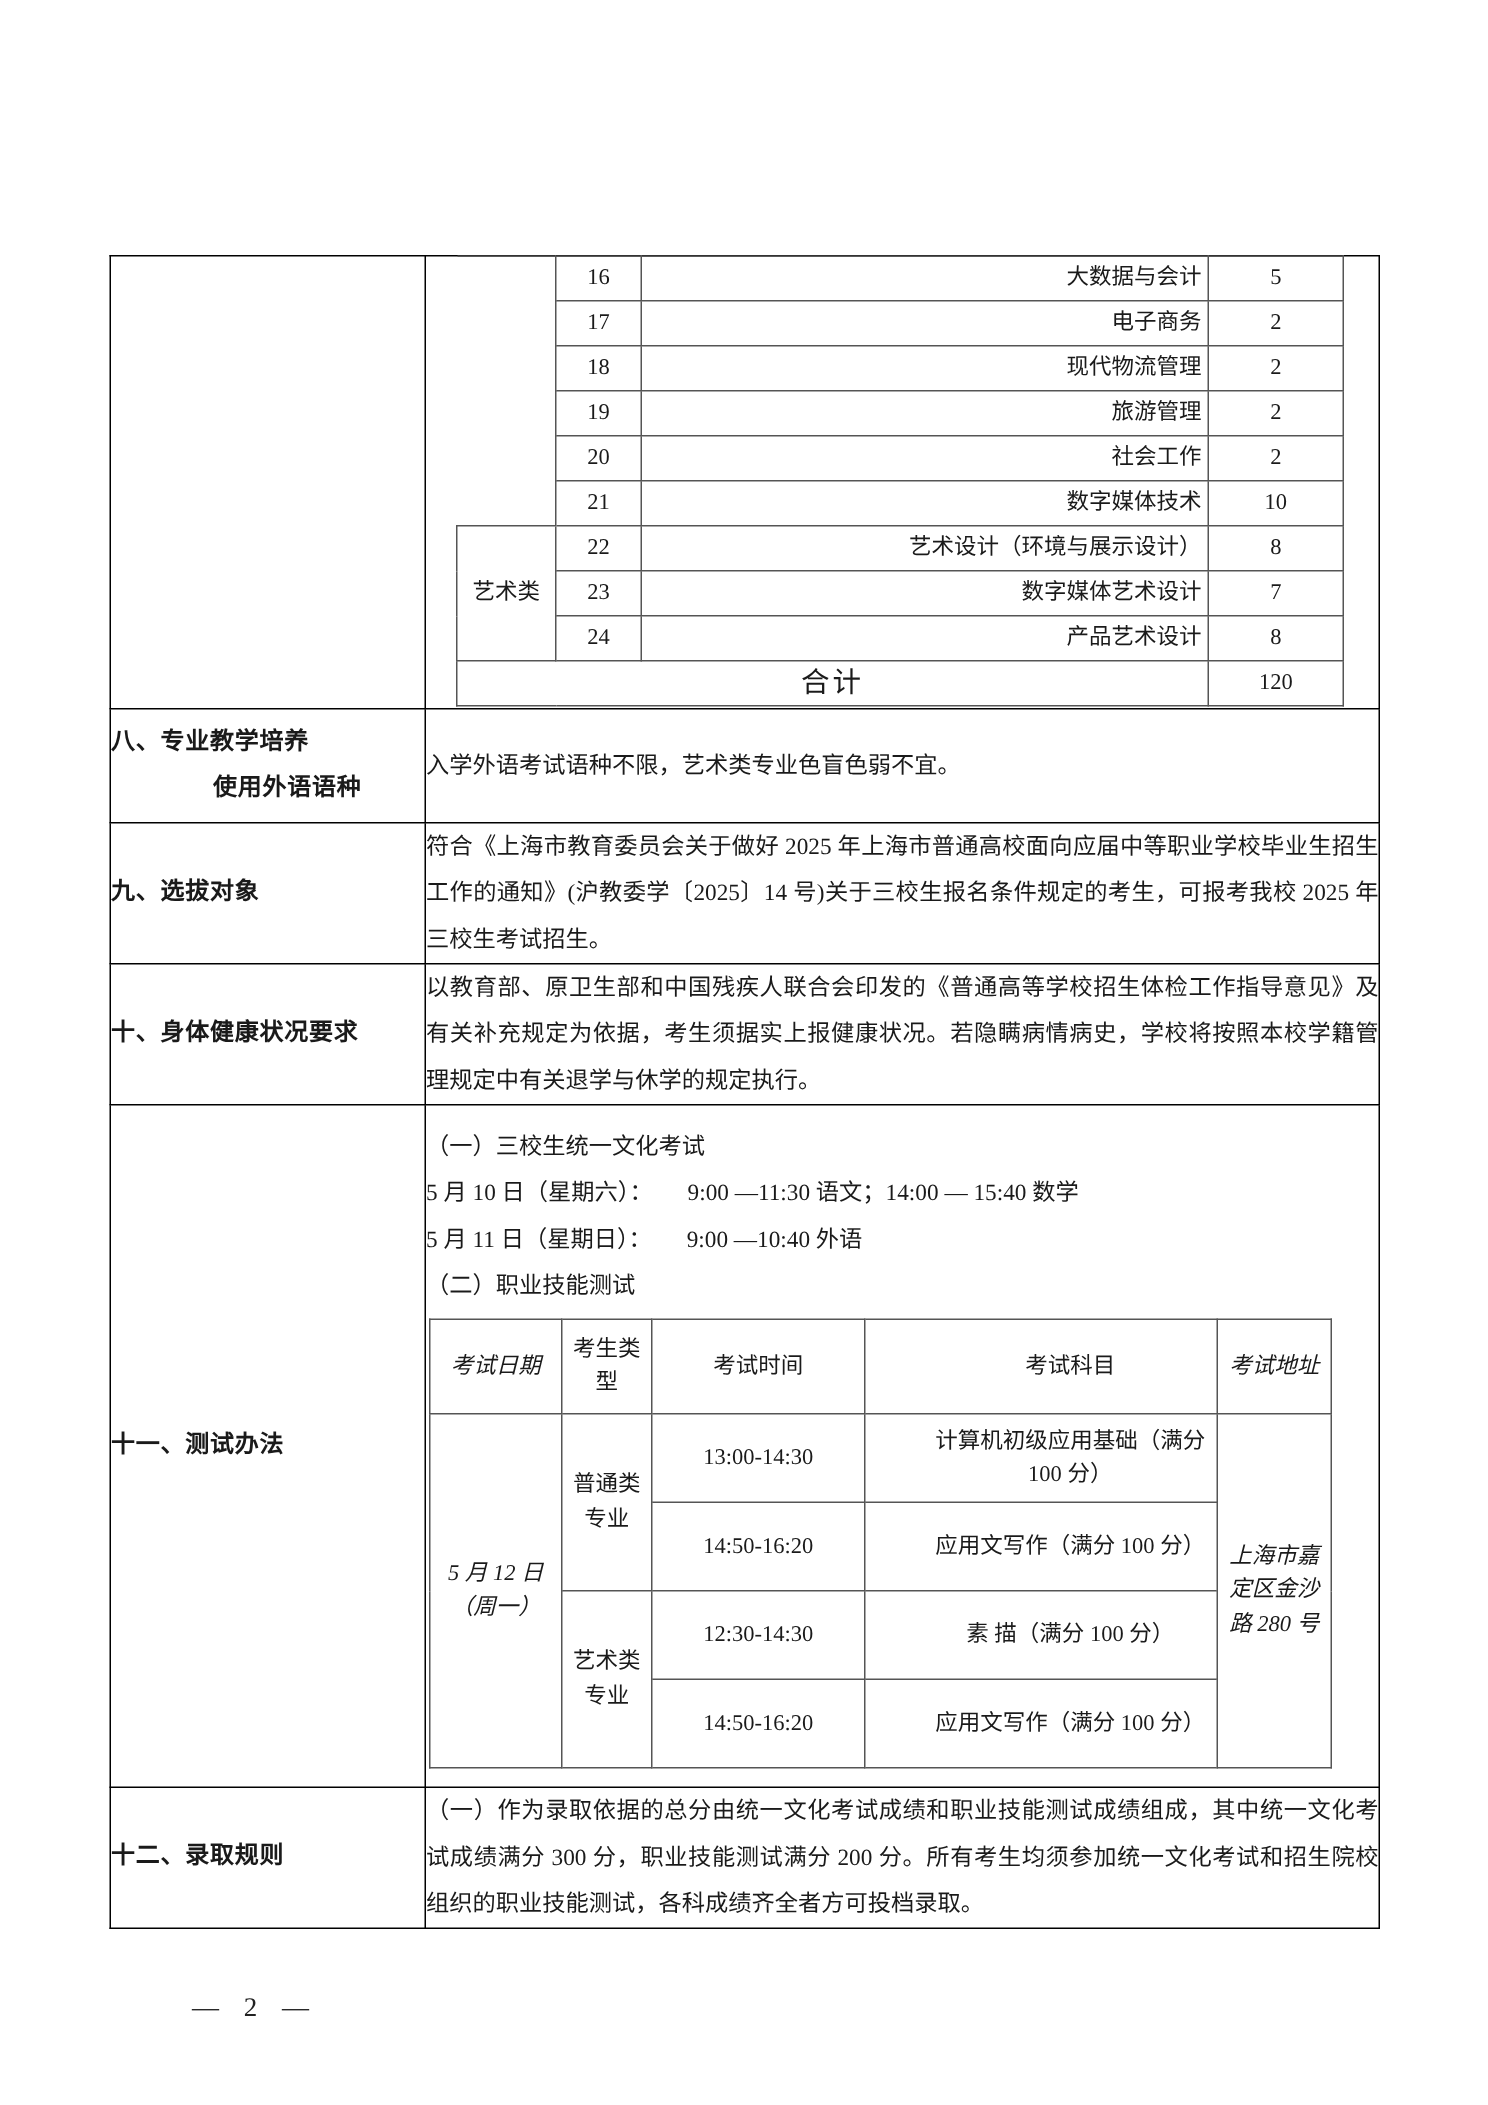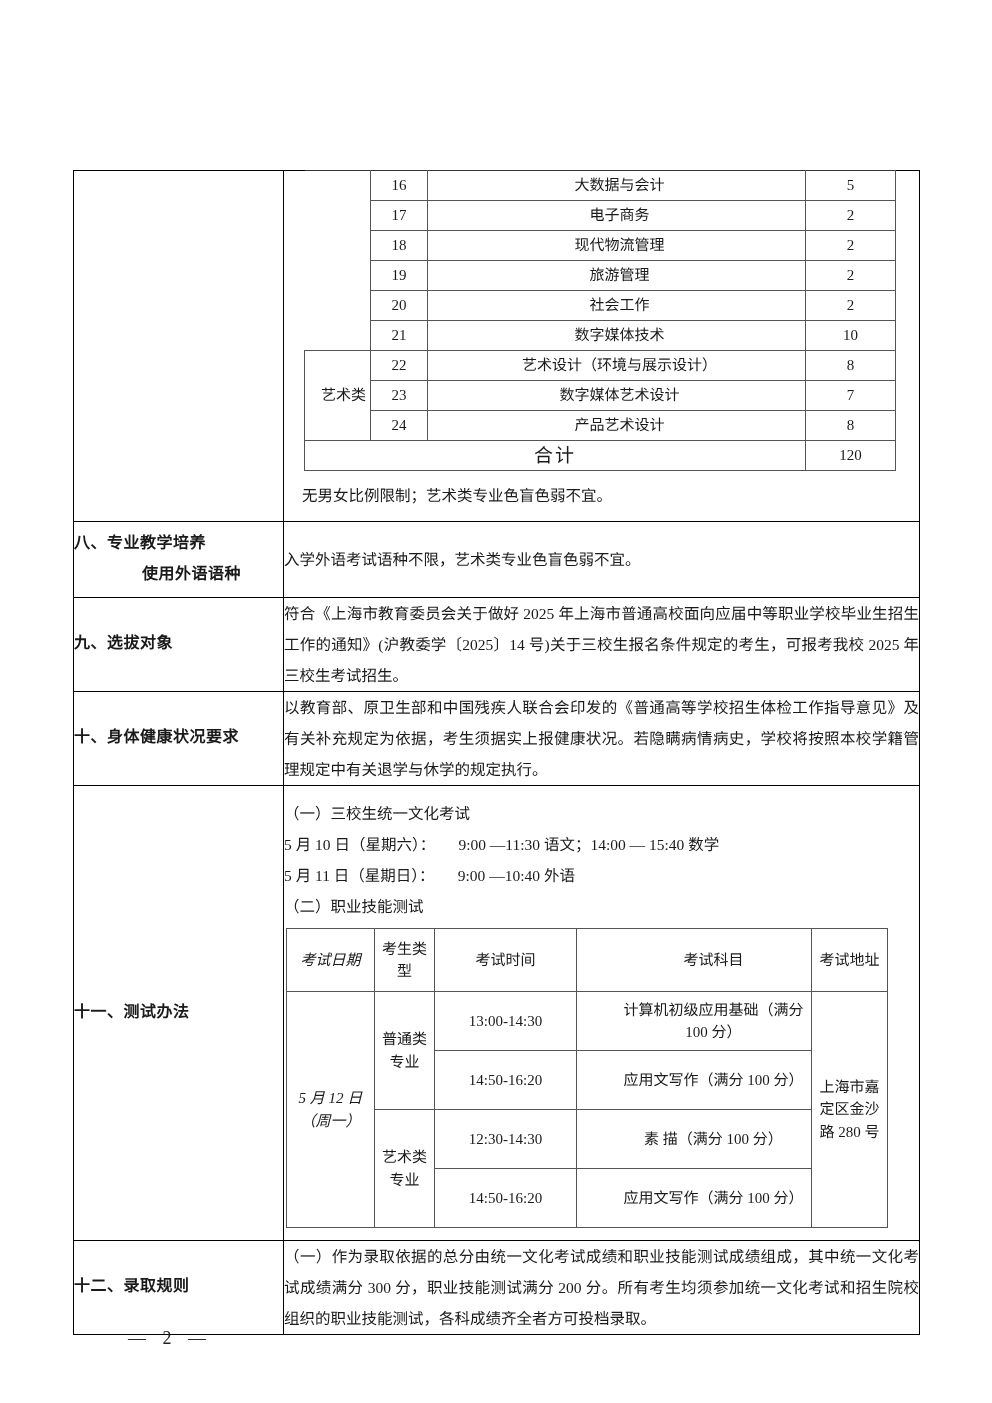--- a/index.html
+++ b/index.html
@@ -78,23 +78,23 @@
   }
   .majors-table td {
     border: 1px solid #555;
     font-size: 15px;
     height: 27px;
     padding: 1px 4px;
     text-align: center;
     vertical-align: middle;
     line-height: 1.35;
   }
-  .majors-table td.cat   { width: 66px; text-align: right; }
+  .majors-table td.cat   { width: 66px; }
   .majors-table td.num   { width: 57px; }
-  .majors-table td.name  { width: 378px; text-align: center; padding-left: 10px; }
+  .majors-table td.name  { width: 378px; text-align: right; padding-left: 10px; }
   .majors-table td.cnt   { width: 90px; }
   .majors-table td.total-label { font-size: 19px; letter-spacing: 2px; }
   .majors-table .blankcell { border-left: none; border-top: none; border-bottom: none; }
   .majors-table tr.first td { border-top: 1.2px solid #333; }
 
   .note-line {
     font-size: 15.5px;
     line-height: 2.0;
     padding: 8px 0 10px 18px;
   }
@@ -111,21 +111,21 @@
     font-size: 15px;
     text-align: center;
     vertical-align: middle;
     line-height: 1.5;
     padding: 3px 2px;
   }
   .exam-table td.c-date { width: 88px; font-style: italic; }
   .exam-table td.c-type { width: 60px; }
   .exam-table td.c-time { width: 142px; }
   .exam-table td.c-subj { width: 235px; padding-left: 41px; }
-  .exam-table td.c-addr { width: 76px; }
+  .exam-table td.c-addr { width: 76px; font-style: italic; }
   .exam-table tr.head td { height: 56px; }
   .exam-table tr.body td { height: 52px; }
 
   
   .footer {
     position: absolute;
     left: 128px;
     top: 1328px;
     font-size: 18px;
     letter-spacing: 6px;
@@ -206,21 +206,20 @@
                 <td class="cnt">8</td>
               </tr>
 
               <tr>
                 <td class="total-label" colspan="3">合计</td>
                 <td class="cnt">120</td>
               </tr>
             </tbody>
           </table>
 
-          <div class="note-line">无男女比例限制；艺术类专业色盲色弱不宜。</div>
         </td>
       </tr>
 
       <tr>
         <td class="label-cell">
           <span>八、专业教学培养</span>
           <span class="indent">使用外语语种</span>
         </td>
         <td class="body-cell" style="padding-top:22px;padding-bottom:22px;">
           <p>入学外语考试语种不限，艺术类专业色盲色弱不宜。</p>

